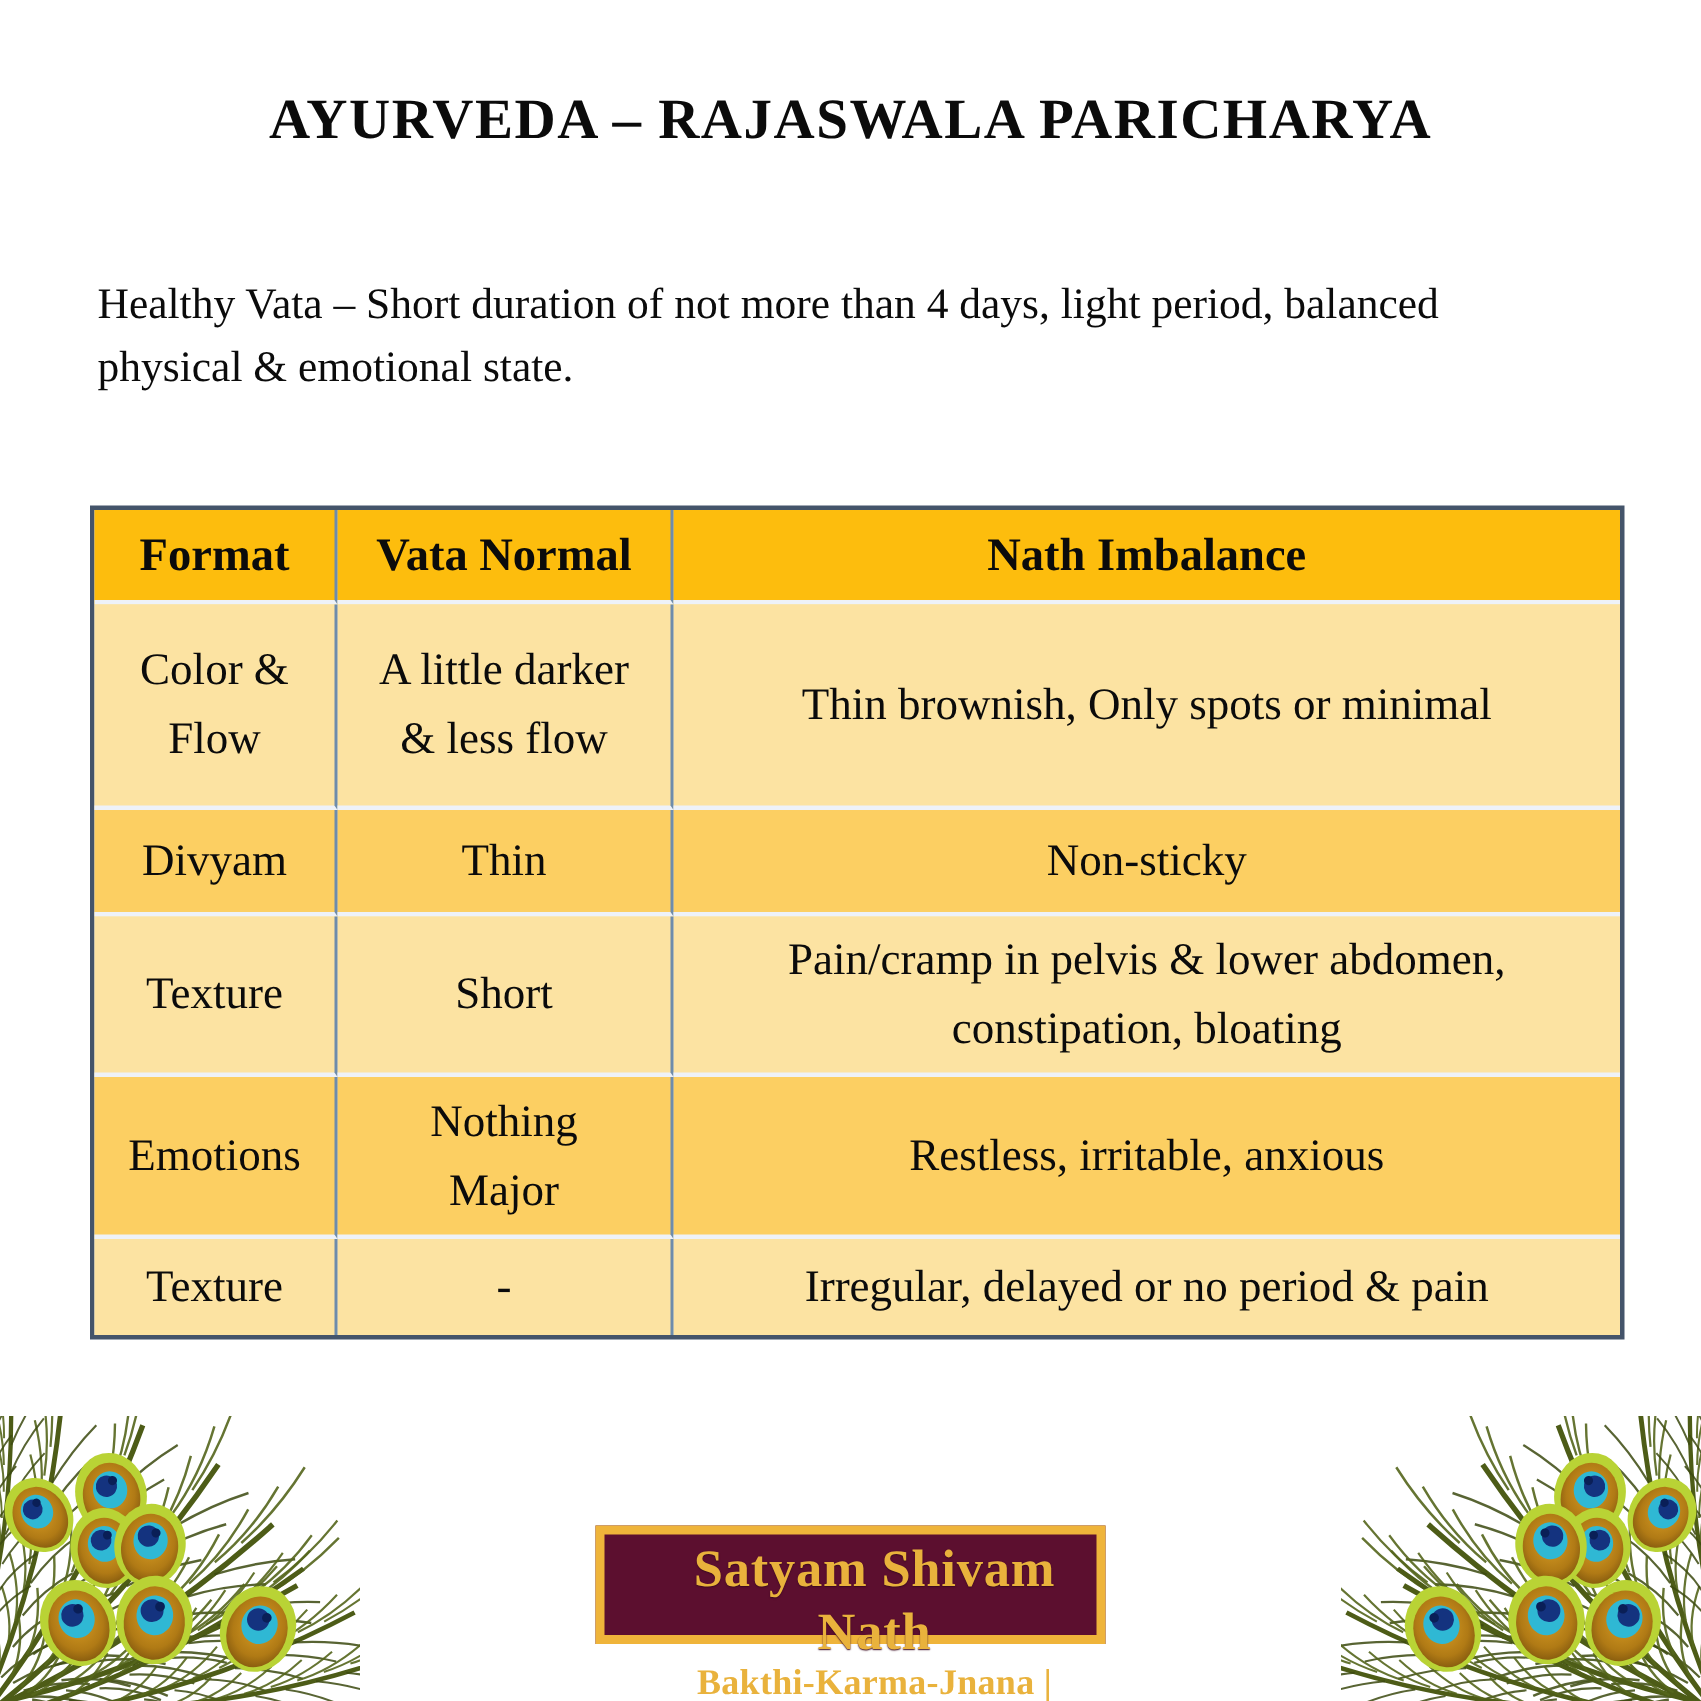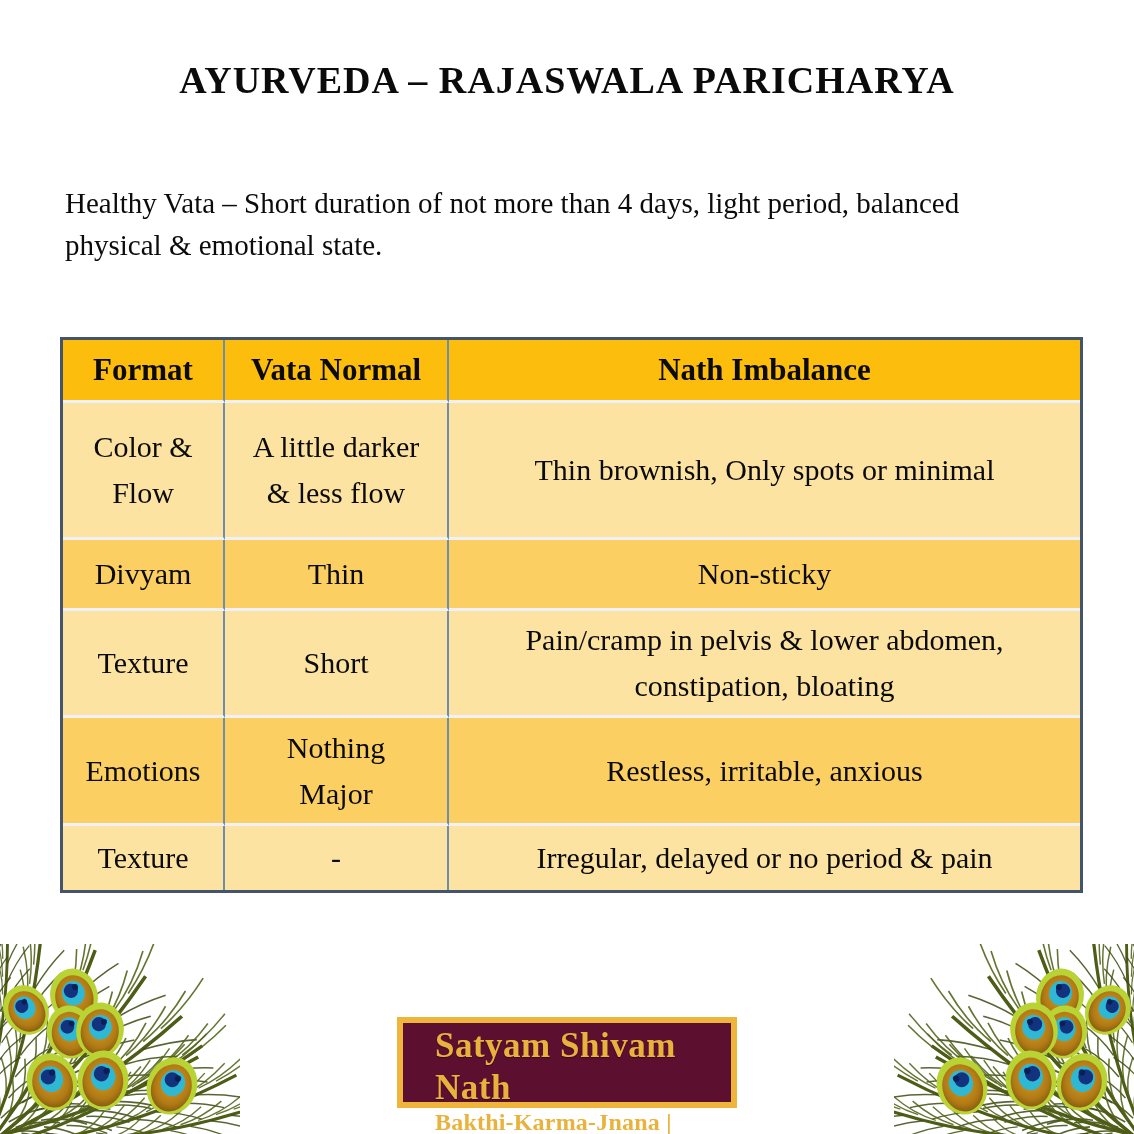--- a/index.html
+++ b/index.html
@@ -35,24 +35,24 @@
   .vata-table th:last-child, .vata-table td:last-child { border-right:none; }
   .vata-table tr:last-child td { border-bottom:none; }
   .vata-table tr.hdr  { height:63px;  background:var(--header-bg,#FDBD0D); }
   .vata-table tr.r0   { height:137px; background:var(--row-light,#FCE3A2); }
   .vata-table tr.r1   { height:71px;  background:var(--row-dark,#FCCF62); }
   .vata-table tr.r2   { height:107px; background:var(--row-light,#FCE3A2); }
   .vata-table tr.r3   { height:108px; background:var(--row-dark,#FCCF62); }
   .vata-table tr.r4   { height:64px;  background:var(--row-light,#FCE3A2); }
   .brand-logo {
     position:absolute; top:1017px; left:50%; transform:translateX(-50%);
-    width:340px; height:91px; box-sizing:border-box;
+    width:340px; height:79px; box-sizing:border-box;
     background:var(--logo-bg,#5C0F2F);
     border:6px solid var(--logo-border,#EFB43A);
-    text-align:left; color:var(--logo-text,#E9B23C);padding-left:32px;
+    text-align:center; color:var(--logo-text,#E9B23C);padding-left:32px;
   }
   .brand-title {
     font-size:35px; font-weight:bold; line-height:1.2; margin-top:2px;
     letter-spacing:0.5px; text-shadow:0 1px 1px #3a0a1f;
   }
   .brand-subtitle {
     font-size:24px; font-weight:bold; line-height:1.1; letter-spacing:0.2px;
   }
   .feathers { position:absolute; bottom:0; width:240px; height:190px; }
   .feathers.left  { left:0; }

